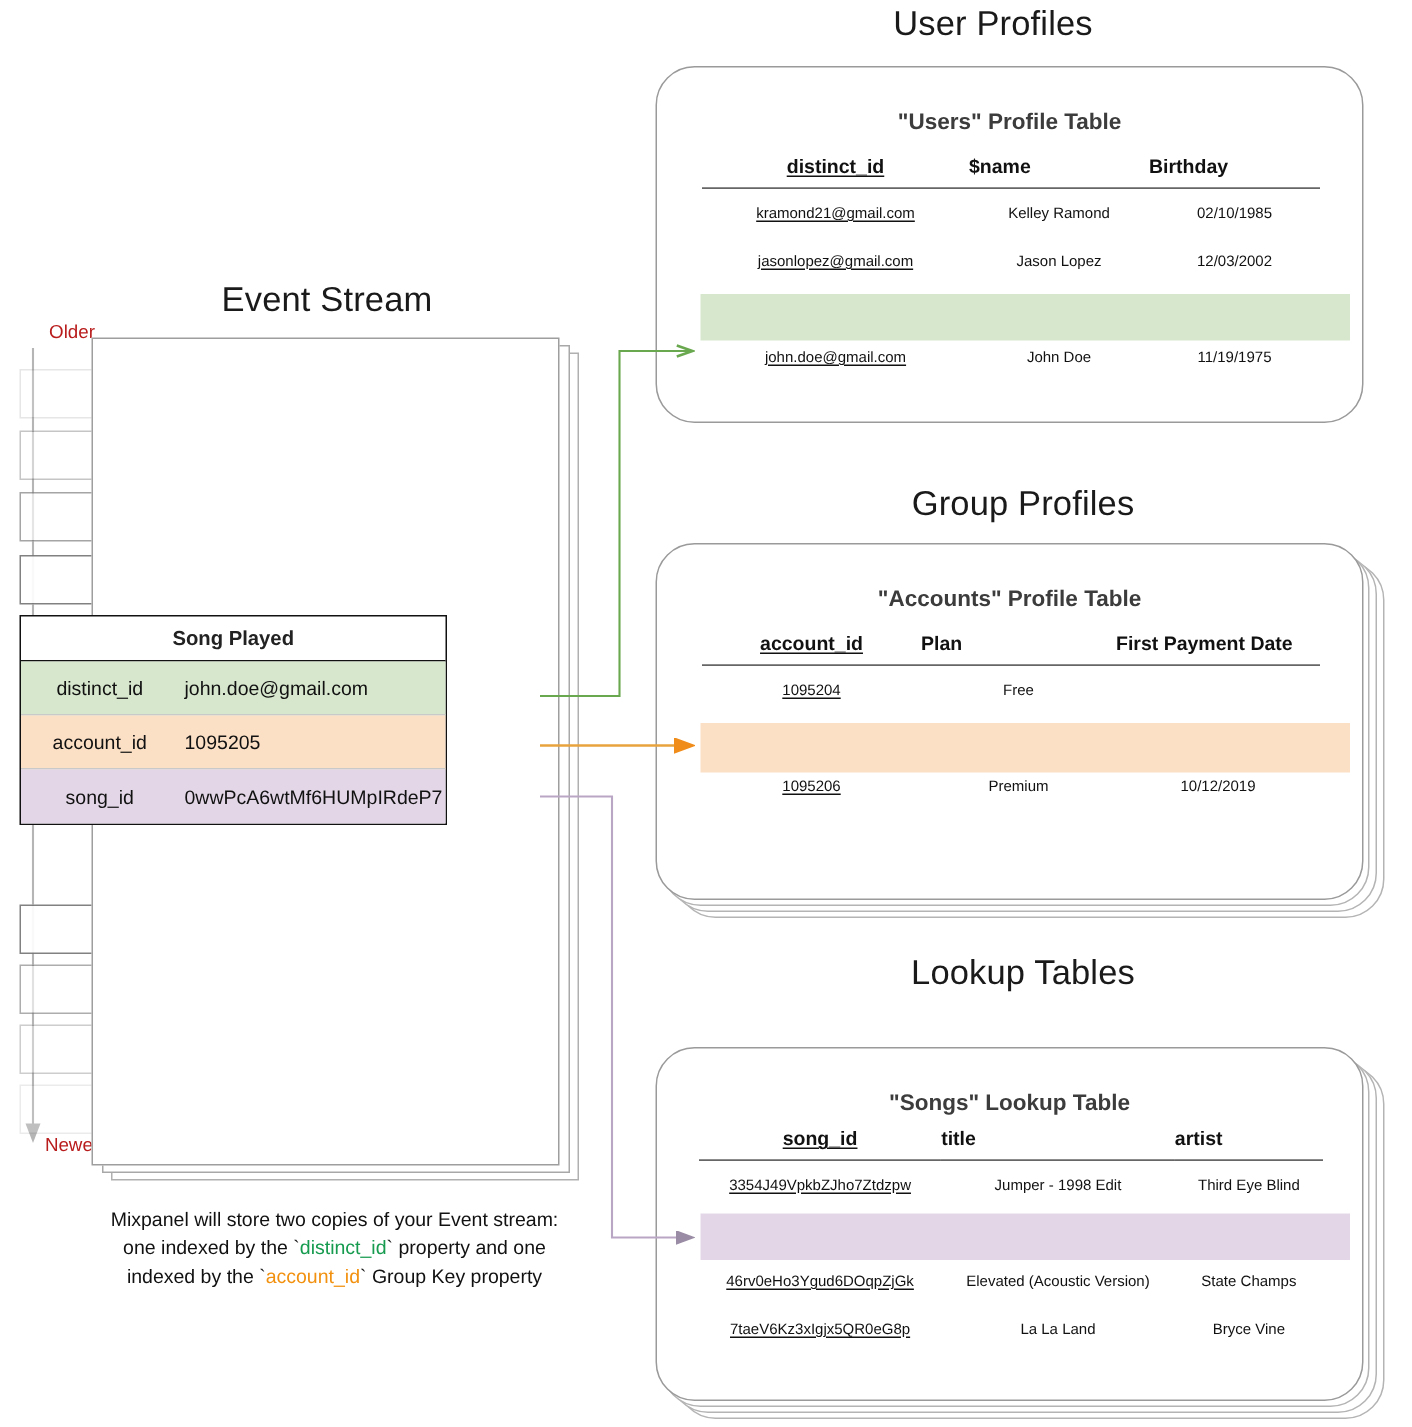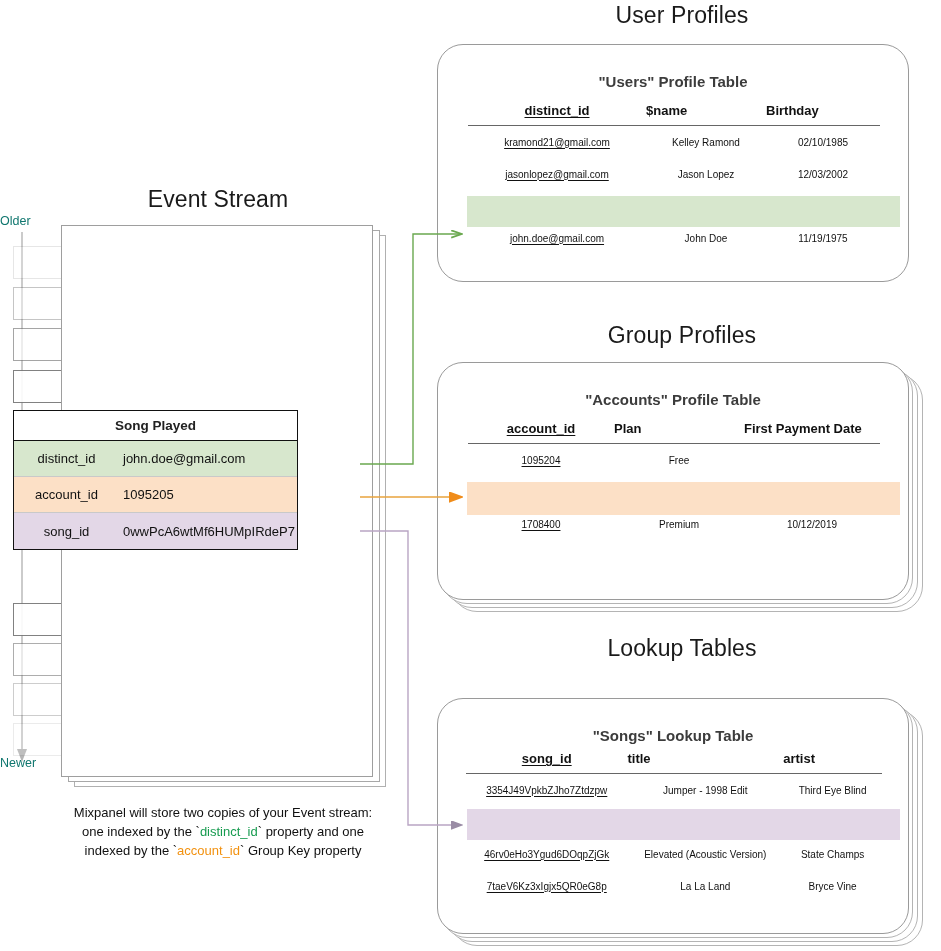--- a/index.html
+++ b/index.html
@@ -18,21 +18,21 @@
 
   
   .section-title {
     position: absolute;
     font-size: 23px;
     color: #1a1a1a;
     text-align: center;
     font-weight: 400;
     letter-spacing: 0.1px;
   }
-  #user-profiles-title  { left: 437px; top: 2px;   width: 490px; }
+  #user-profiles-title  { left: 417px; top: 2px;   width: 490px; }
   #group-profiles-title { left: 437px; top: 322px; width: 490px; }
   #lookup-tables-title  { left: 437px; top: 635px; width: 490px; }
   #event-stream-title   { left: 58px;  top: 186px; width: 320px; }
 
   
   .card {
     position: absolute;
     background: #ffffff;
     border: 1.6px solid #9a9a9a;
     border-radius: 26px;
@@ -154,22 +154,24 @@
     text-align: center;
     flex: none;
   }
   .ev-val { padding-left: 4px; }
 
   
   #time-axis { position: absolute; left: 0; top: 210px; width: 60px; height: 580px; }
   .axis-label {
     position: absolute;
     font-size: 12.5px;
-    color: #0f766e;
+    color: #b91c1c;
     width: 56px;
+    text-align: center;
+    padding-left: 20px;
   }
   #older-label { top: 214px; left: 0px; }
   #newer-label { top: 756px; left: 0px; }
 
   
   #caption {
     position: absolute;
     left: 28px; top: 803px; width: 390px;
     text-align: center;
     font-size: 13px;
@@ -321,21 +323,21 @@
         <td class="c0"><span>1095204</span></td>
         <td class="cx">Free</td>
         <td class="cx"></td>
       </tr>
       <tr>
         <td class="c0"><span>1095205</span></td>
         <td class="cx">Premium</td>
         <td class="cx">07/20/2016</td>
       </tr>
       <tr>
-        <td class="c0"><span>1708400</span></td>
+        <td class="c0"><span>1095206</span></td>
         <td class="cx">Premium</td>
         <td class="cx">10/12/2019</td>
       </tr>
     </tbody>
   </table>
 </div>
 
 <div class="stack-layer" style="left:451px; top:710px; width:472px; height:236px;"></div>
 <div class="stack-layer" style="left:446px; top:706px; width:472px; height:236px;"></div>
 <div class="stack-layer" style="left:441px; top:702px; width:472px; height:236px;"></div>

